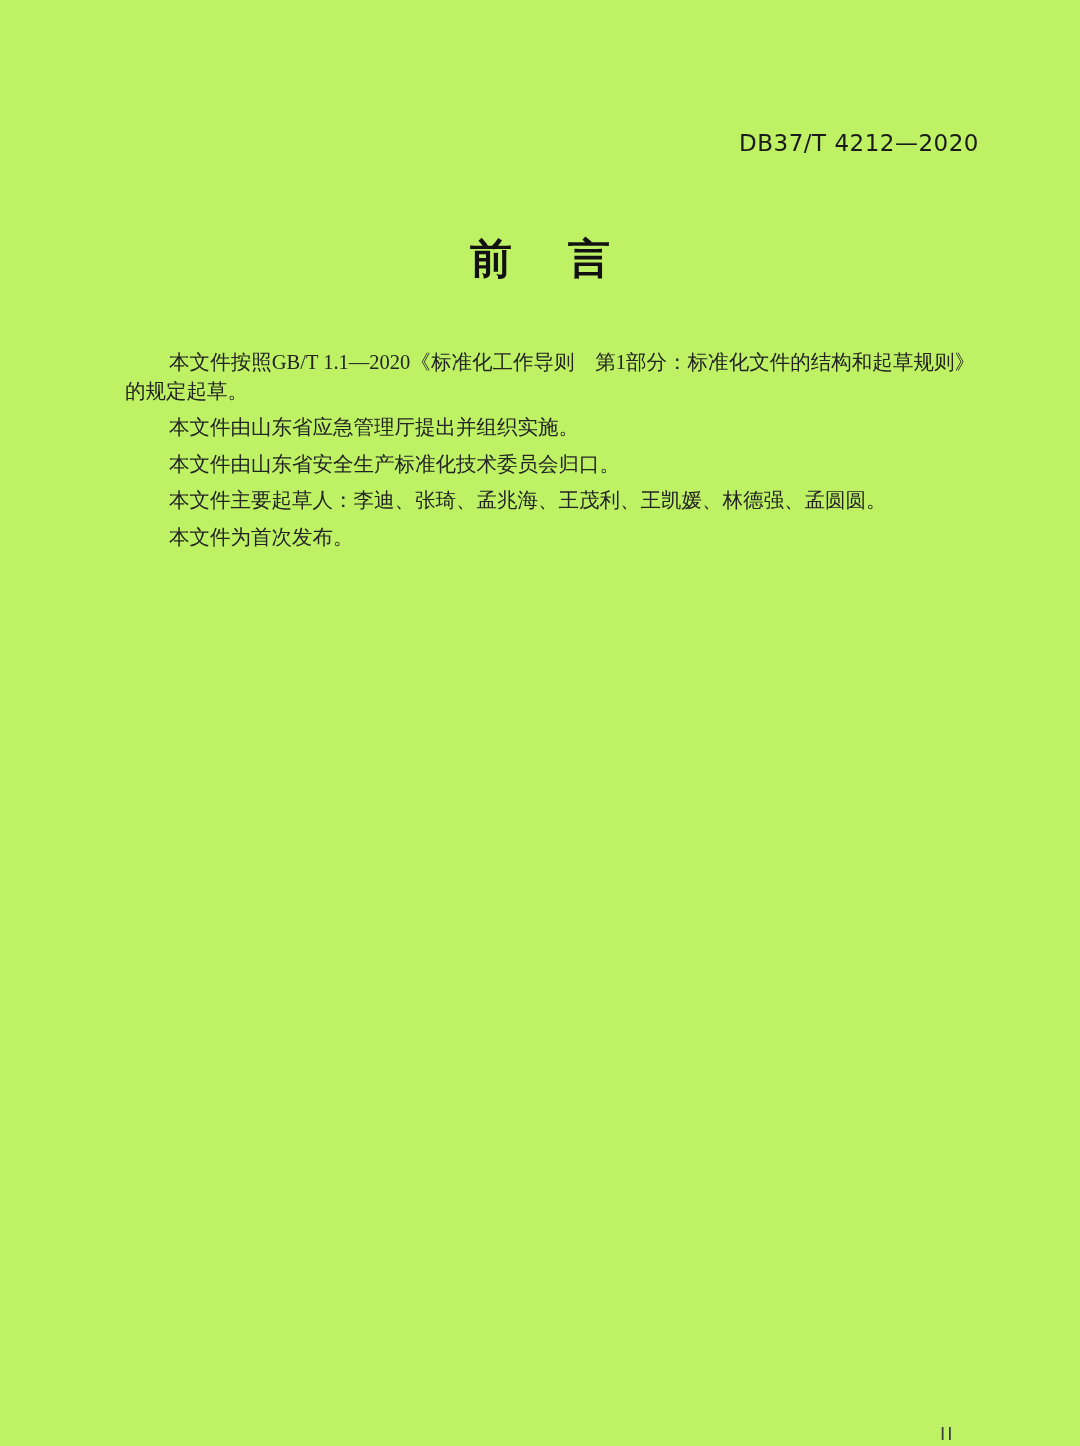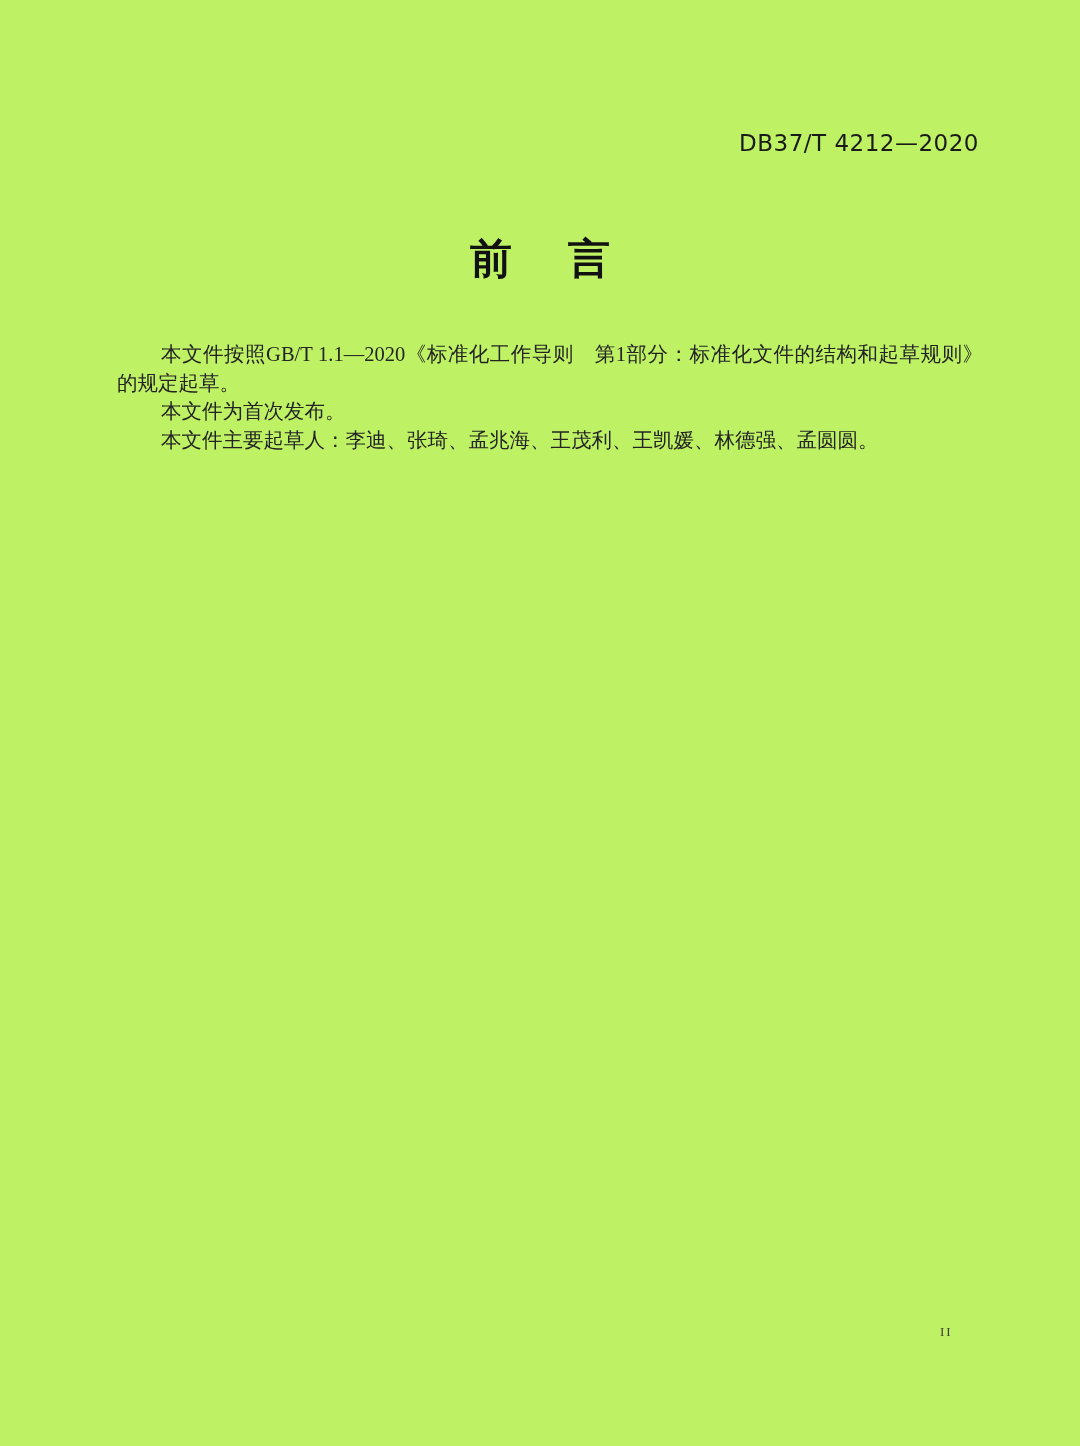--- a/index.html
+++ b/index.html
@@ -45,47 +45,49 @@
     position: absolute;
     top: 340px;
     left: 117px;
     width: 866px;
     font-size: 20.5px;
     line-height: 28.6px;
     text-align: justify;
     color: #232323;
   }
   .content p {
-    margin: 0;
+    margin: 8px;
     padding: 0;
     text-indent: 2.15em;
   }
   .page-number {
     position: absolute;
-    top: 1324px;
+    top: 1423px;
     left: 940px;
-    font-size: 13px;
+    font-size: 19px;
     letter-spacing: 2px;
     color: #3d3d3d;
-    font-family: Liberation Serif, serif;
+    font-family: Liberation Sans, sans-serif;
   }
 </style>
 </head>
 <body>
 
 <div class="page">
 
   <div class="doc-code">DB37/T 4212—2020</div>
 
   <div class="title-row">
     <span>前</span>
     <span>言</span>
   </div>
 
   <div class="content">
       <p>本文件按照GB/T 1.1—2020《标准化工作导则　第1部分：标准化文件的结构和起草规则》的规定起草。</p>
+      <p>本文件由山东省应急管理厅提出并组织实施。</p>
+      <p>本文件由山东省安全生产标准化技术委员会归口。</p>
+      <p>本文件主要起草人：李迪、张琦、孟兆海、王茂利、王凯媛、林德强、孟圆圆。</p>
       <p>本文件为首次发布。</p>
-      <p>本文件主要起草人：李迪、张琦、孟兆海、王茂利、王凯媛、林德强、孟圆圆。</p>
     </div>
 
   <div class="page-number">II</div>
 
 </div>
 
 </body></html>

